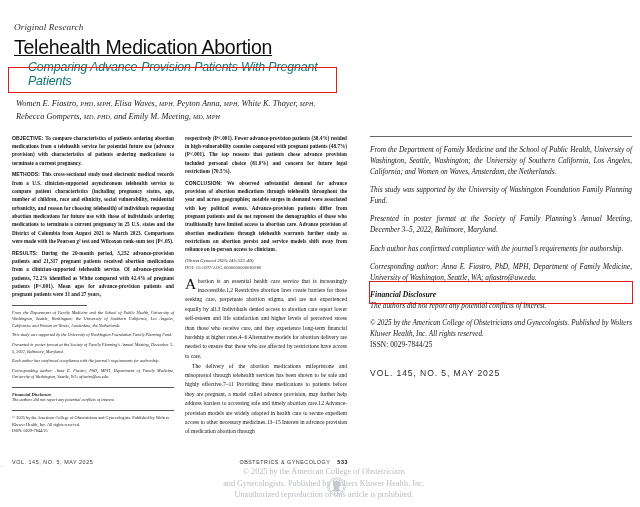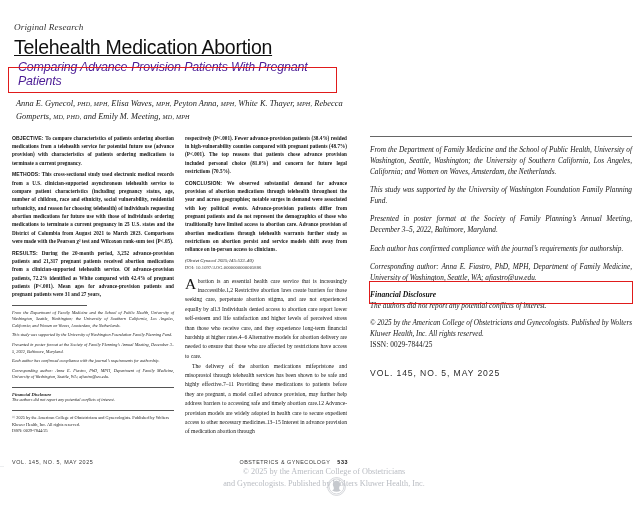--- a/index.html
+++ b/index.html
@@ -43,23 +43,23 @@
     color: #101010;
     margin: 0 0 1px 2px;
     line-height: 1.12;
     text-decoration: underline;
   }
   .article-subtitle {
     font-family: "Liberation Sans", sans-serif;
     font-style: italic;
     font-size: 12.4px;
     font-weight: normal;
-    color: #4c1d95;
+    color: #0f766e;
     letter-spacing: -.15px;
-    margin: 0 0 7px 6px;
+    margin: 0 0 7px 16px;
     line-height: 1.15;
   }
 
   
   .redbox {
     position: absolute;
     border: 1.7px solid #e01b1b;
     box-sizing: border-box;
     pointer-events: none;
     z-index: 20;
@@ -308,21 +308,21 @@
 </head>
 <body>
 
 <div id="left-page">
 
   <div class="kicker">Original Research</div>
   <h1 class="article-title">Telehealth Medication Abortion</h1>
   <h2 class="article-subtitle">Comparing Advance-Provision Patients With Pregnant Patients</h2>
 
   <div class="byline">
-    <span>Anna E. Gynecol,</span>
+    <span>Women E. Fiastro,</span>
     <span class="deg">PHD, MPH,</span>
     <span>Elisa Waves,</span>
     <span class="deg">MPH,</span>
     <span>Peyton Anna,</span>
     <span class="deg">MPH,</span>
     <span>White K. Thayer,</span>
     <span class="deg">MPH,</span>
     <span>Rebecca Gomperts,</span>
     <span class="deg">MD, PHD,</span>
     <span>and Emily M. Meeting,</span>
@@ -399,19 +399,20 @@
 </div>
 
 <div class="redbox" id="redbox-authors"></div>
 <div class="redbox" id="redbox-disclosure"></div>
 
 <div class="hairline-top"></div>
 <div id="copyright-bar">
   <div id="copyright-text">
     <div>© 2025 by the American College of Obstetricians</div>
     <div>and Gynecologists. Published by Wolters Kluwer Health, Inc.</div>
+    <div>Unauthorized reproduction of this article is prohibited.</div>
   </div>
   <svg id="acog-seal" viewBox="0 0 40 40">
     <circle class="seal-ring" cx="20" cy="20" r="17"></circle>
     <circle class="seal-ring" cx="20" cy="20" r="14.2"></circle>
     <path class="seal-body" d="M20 9 c4.2 0 7 3 7 6.6 0 3.2-2 5-2 7.6 0 2.2 1.6 3.4 3.4 4.2 -2.6 1.6-5.6 2.4-8.4 2.4 -2.8 0-5.8-.8-8.4-2.4 1.8-.8 3.4-2 3.4-4.2 0-2.6-2-4.4-2-7.6C13 12 15.8 9 20 9z"></path>
   </svg>
 </div>
 
 </body></html>

